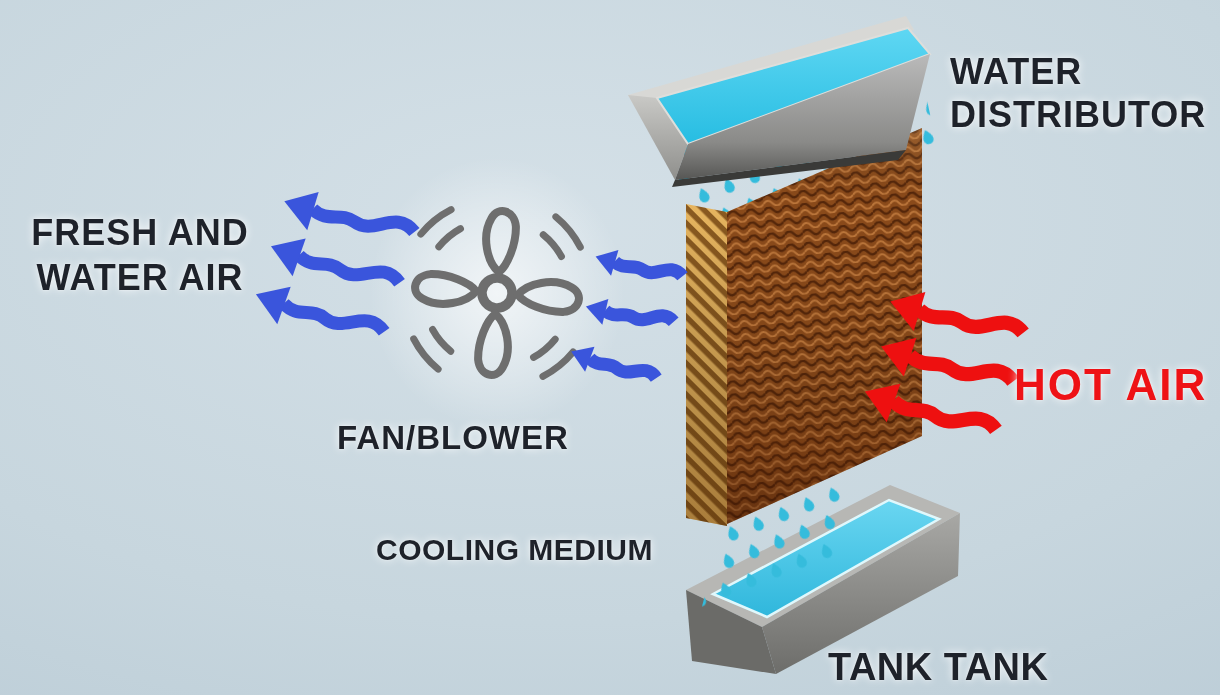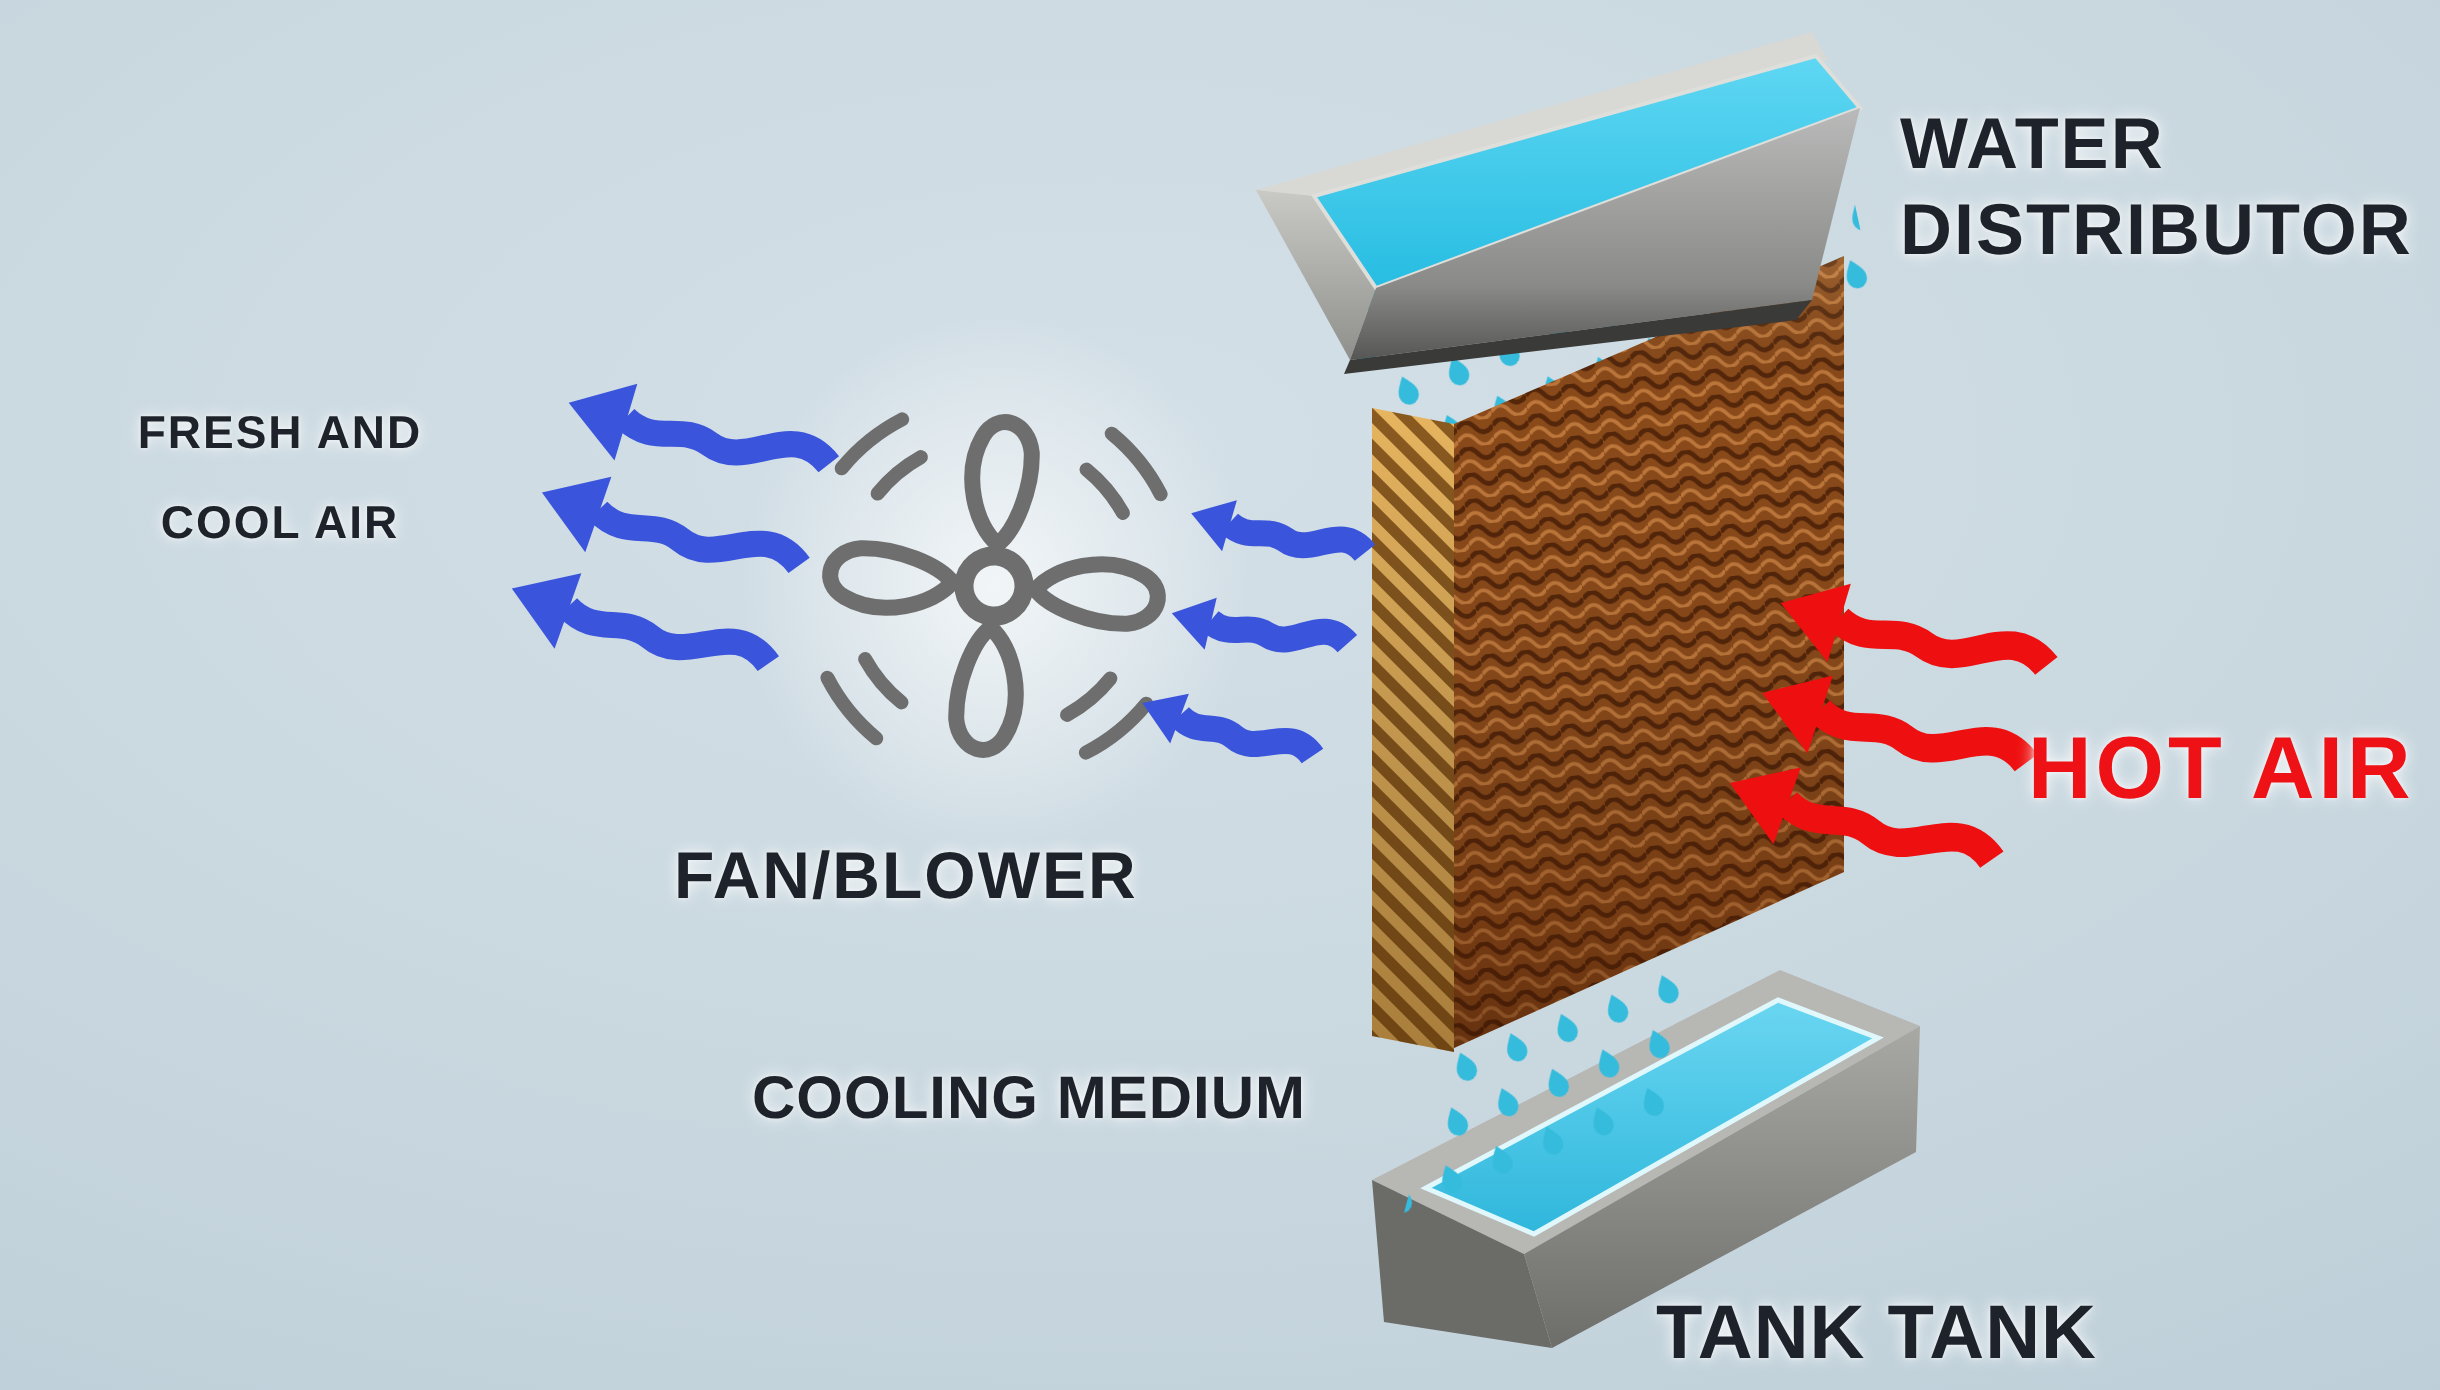--- a/index.html
+++ b/index.html
@@ -7,21 +7,21 @@
   .stage{
     position:relative;width:1220px;height:695px;
     background:radial-gradient(130% 120% at 45% 32%, #d4e0e7 0%, #c7d6de 48%, #b2c5d1 100%);
     font-family:"Liberation Sans","DejaVu Sans",sans-serif;
   }
   .stage svg{position:absolute;left:0;top:0;}
   .lbl{
     position:absolute;font-weight:700;color:#1e222a;letter-spacing:1px;white-space:nowrap;
     text-shadow:0 0 8px rgba(255,255,255,.9),0 0 2px rgba(255,255,255,.65);
   }
-  .lbl-fresh{left:18px;top:194px;width:244px;text-align:center;font-size:23px;line-height:45px;}
+  .lbl-fresh{left:18px;top:210px;width:244px;text-align:center;font-size:36px;line-height:45px;}
   .lbl-fan{left:337px;top:419px;font-size:33px;}
   .lbl-cooling{left:376px;top:533px;font-size:30px;letter-spacing:.5px;}
   .lbl-dist{left:950px;top:50px;font-size:36px;line-height:43px;}
   .lbl-hot{left:1014px;top:360px;font-size:44px;color:#ee1216;letter-spacing:2px;}
   .lbl-tank{left:828px;top:646px;font-size:38px;letter-spacing:.5px;}
 </style>
 </head>
 <body>
 
 <div class="stage">
@@ -159,21 +159,21 @@
 
     <g>
       <use href="#warrow" transform="translate(891,293) rotate(4.5) scale(0.95)" style="--sw:15" color="#ee1010"></use>
       <use href="#warrow" transform="translate(882,338) rotate(6) scale(0.95)" style="--sw:15" color="#ee1010"></use>
       <use href="#warrow" transform="translate(866,383) rotate(7.5) scale(0.95)" style="--sw:15" color="#ee1010"></use>
     </g>
   </svg>
 
   <div class="lbl lbl-fresh">
     <div>FRESH AND</div>
-    <div>COOL AIR</div>
+    <div>WATER AIR</div>
   </div>
 
   <div class="lbl lbl-fan">FAN/BLOWER</div>
 
   <div class="lbl lbl-cooling">COOLING MEDIUM</div>
 
   <div class="lbl lbl-hot">HOT AIR</div>
 
   <div class="lbl lbl-dist">
     <div>WATER</div>

